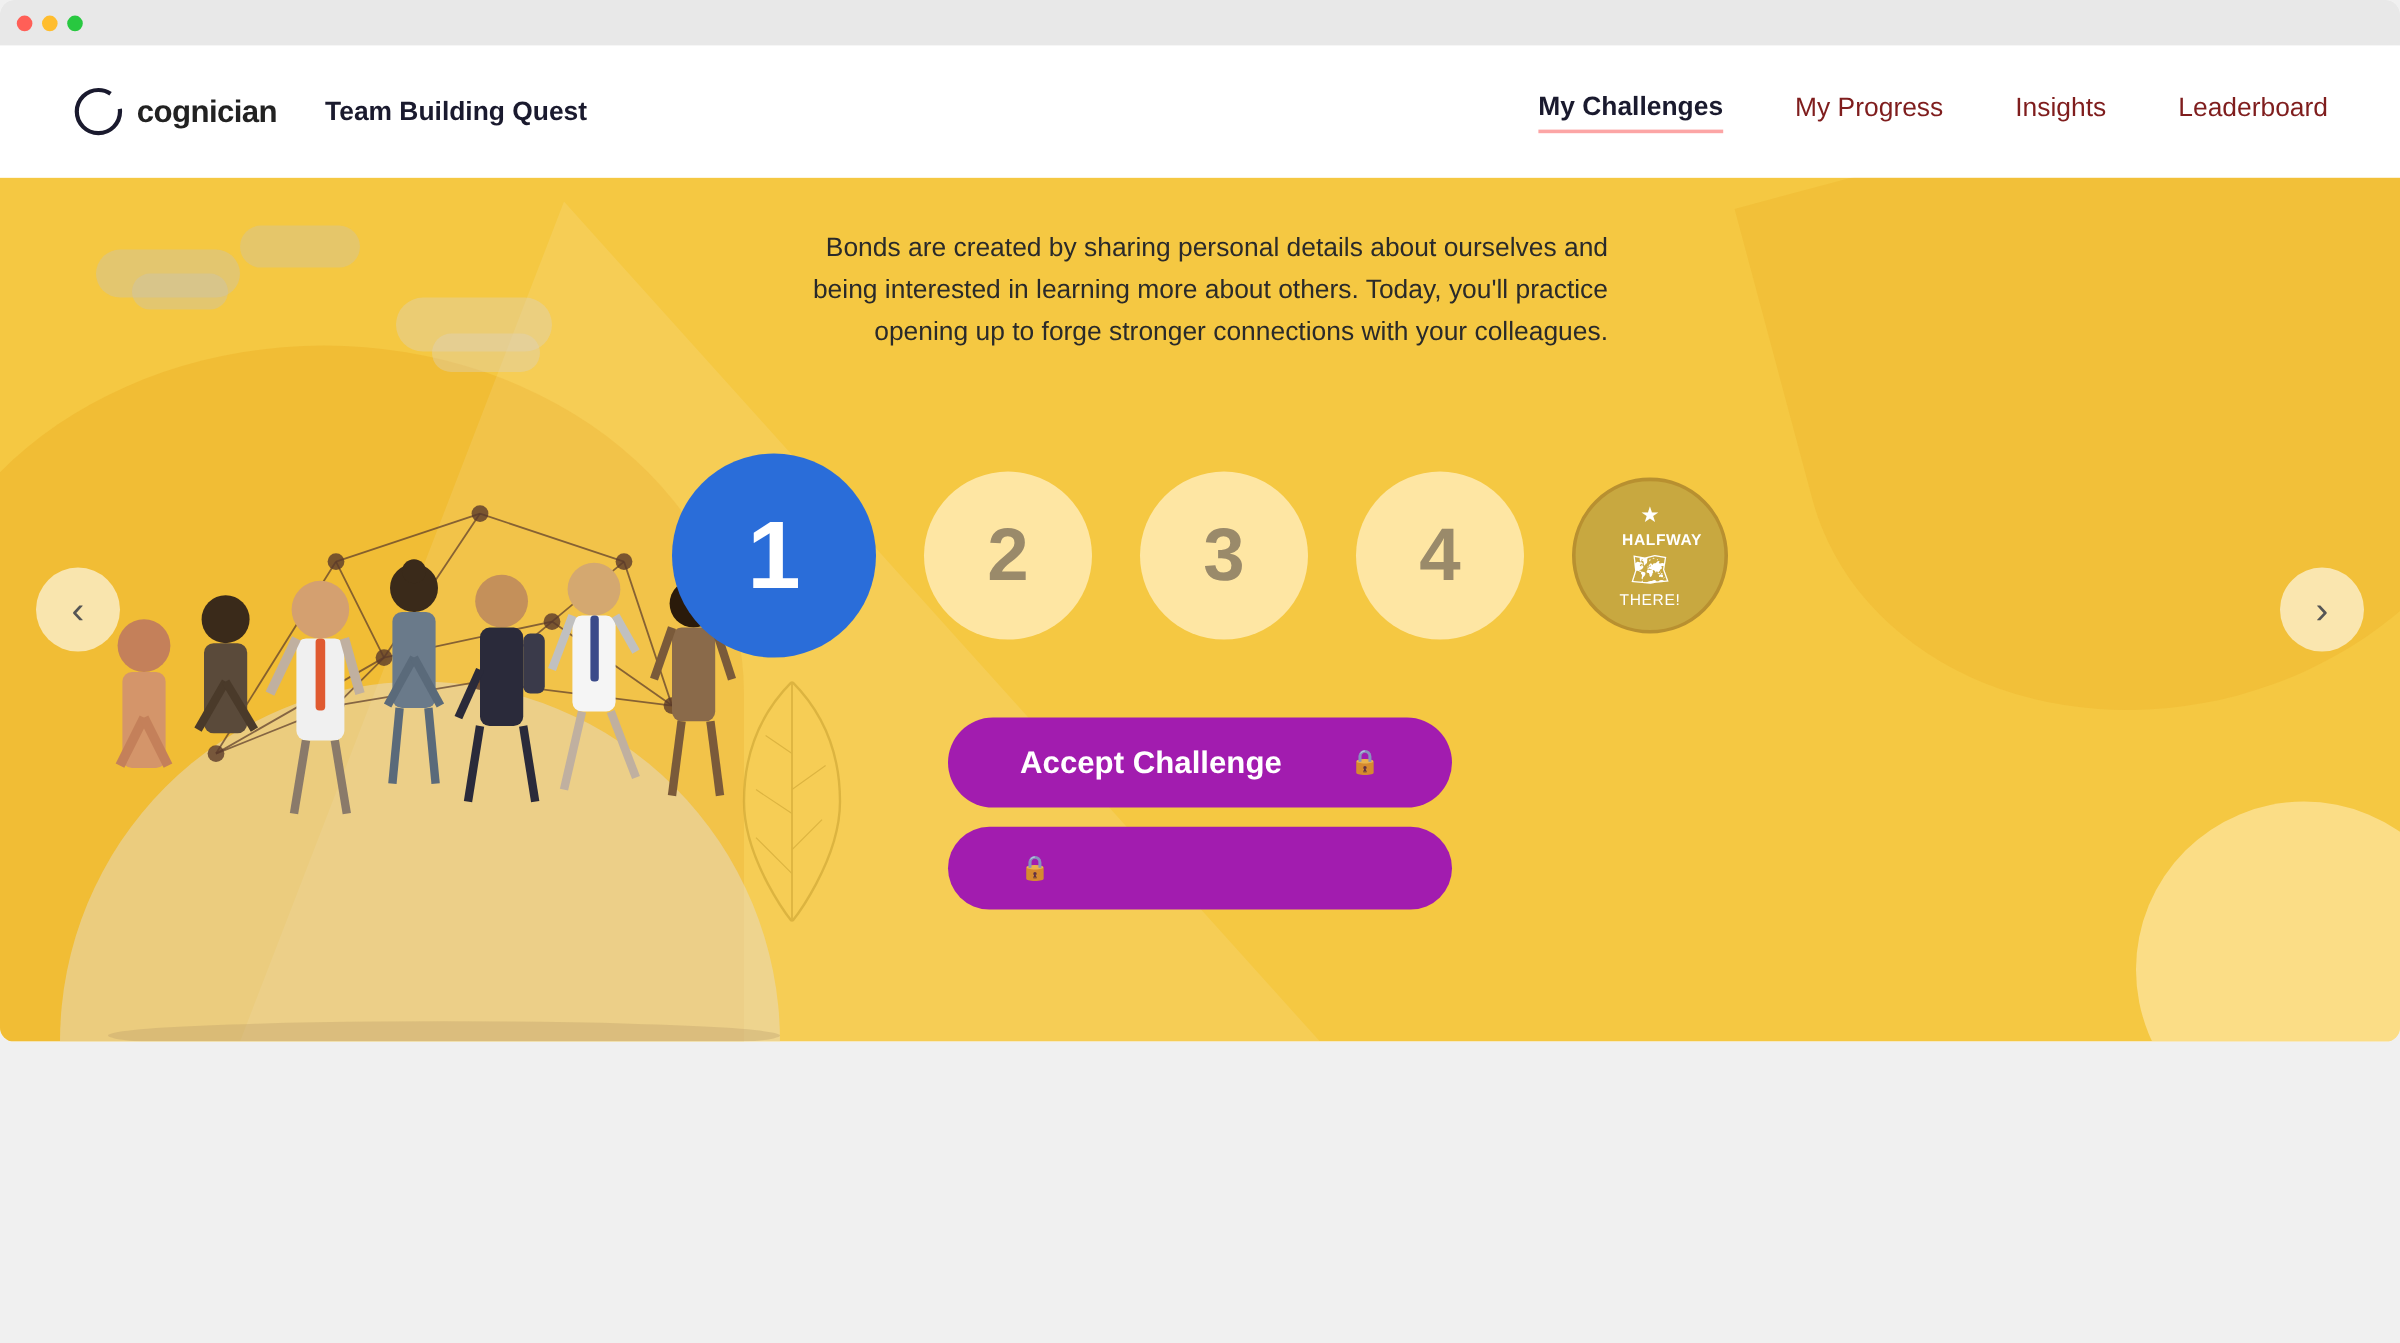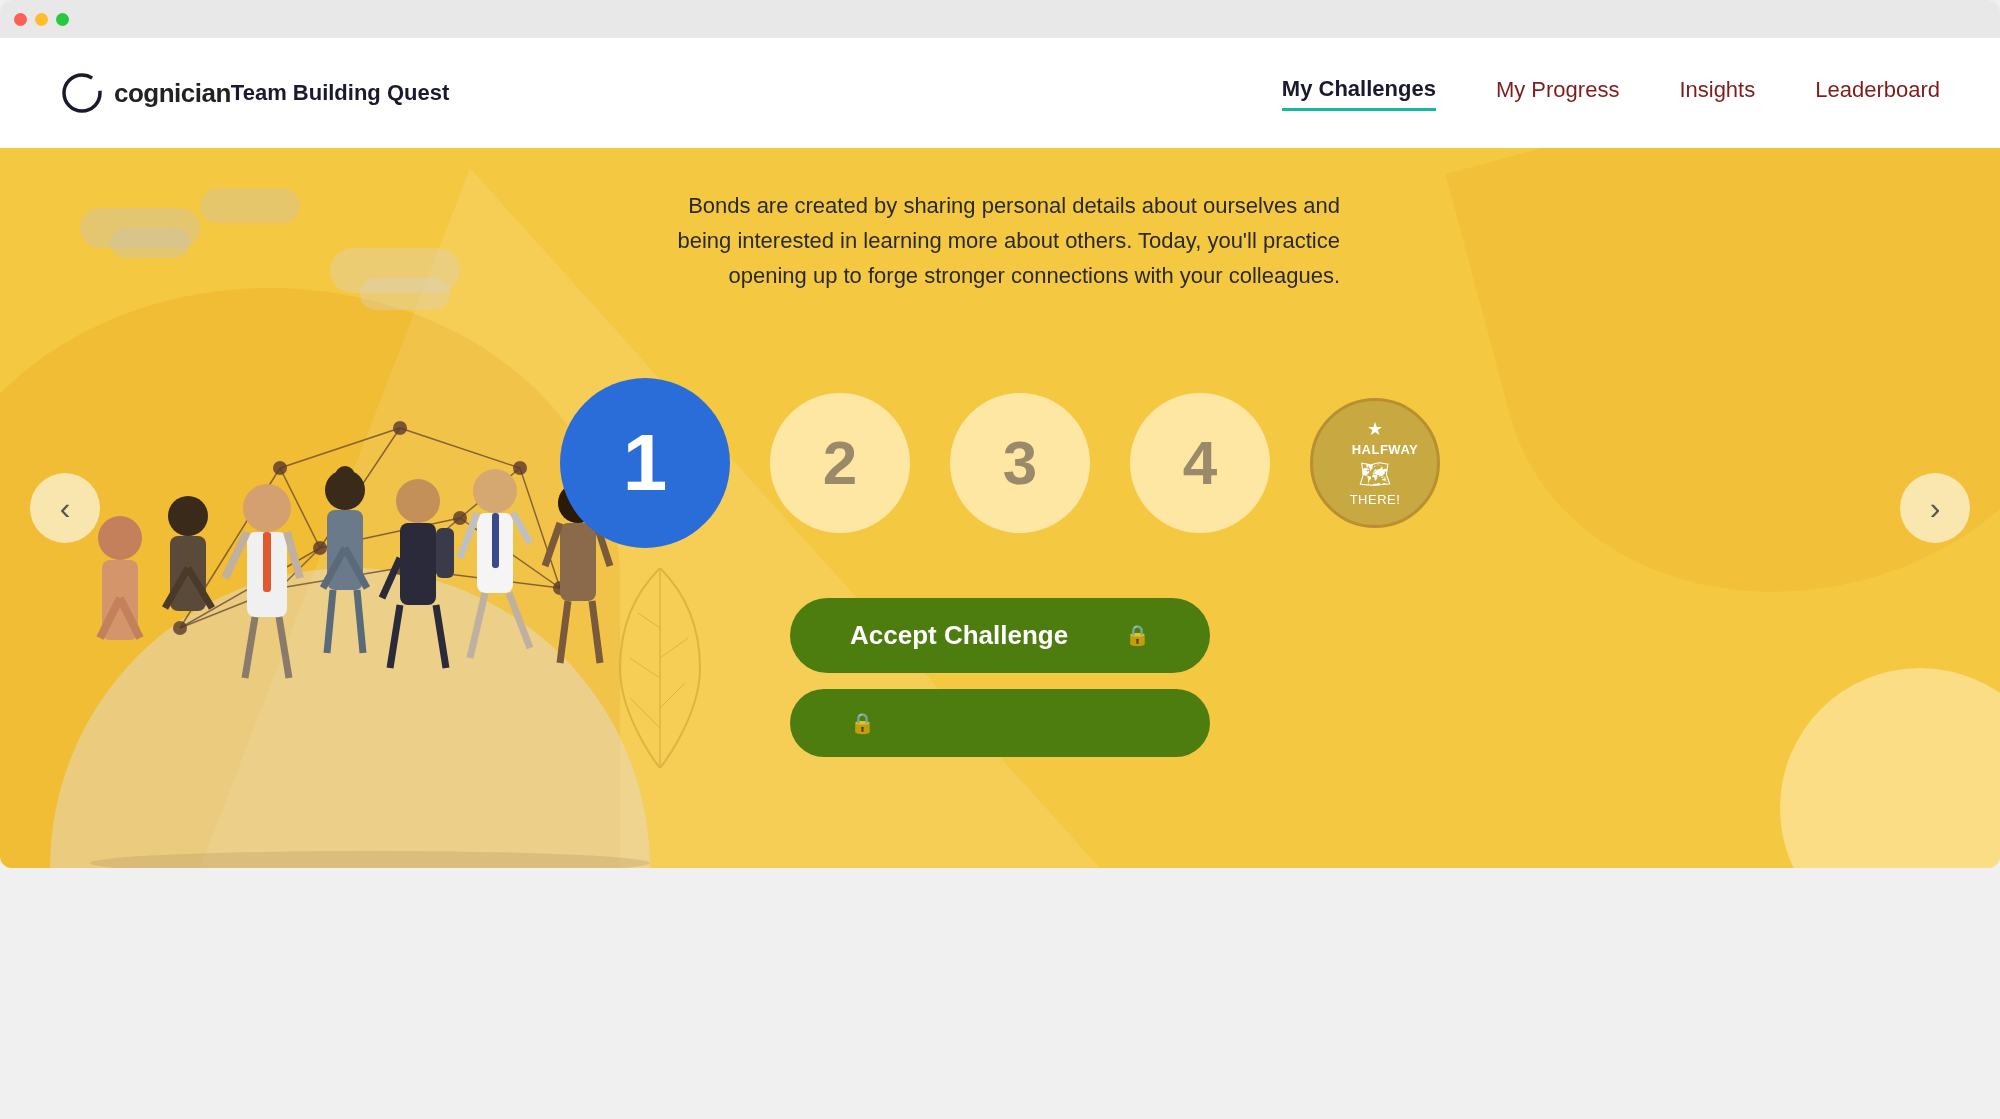--- a/index.html
+++ b/index.html
@@ -58,38 +58,39 @@
     .logo-text {
       font-size: 26px;
       font-weight: 600;
       color: #222;
       letter-spacing: -0.5px;
     }
     .app-title {
       font-size: 22px;
       font-weight: 700;
       color: #1a1a2e;
+      margin-left: 40px;
     }
     .nav {
       margin-left: auto;
       display: flex;
       align-items: center;
       gap: 60px;
     }
     .nav-item {
       font-size: 22px;
       color: #7f1d1d;
       cursor: pointer;
       padding-bottom: 6px;
       text-decoration: none;
     }
     .nav-item.active {
       color: #1a1a2e;
       font-weight: 700;
-      border-bottom: 3px solid #14b8a6;
+      border-bottom: 3px solid #fca5a5;
     }
 
     
     .main {
       flex: 1;
       position: relative;
       overflow: hidden;
       background: #f5c842;
     }
 
@@ -199,21 +200,21 @@
     .badge-icon { font-size: 26px; margin: 2px 0; }
     .badge-text-bottom { font-size: 13px; font-weight: 400; letter-spacing: 0.5px; }
 
     
     .buttons-col {
       display: flex;
       flex-direction: column;
       gap: 16px;
     }
     .action-btn {
-      background: #4d7c0f;
+      background: #a21caf;
       color: #fff;
       border: none;
       border-radius: 50px;
       padding: 22px 60px;
       font-size: 26px;
       font-weight: 600;
       cursor: pointer;
       display: flex;
       align-items: center;
       justify-content: space-between;

